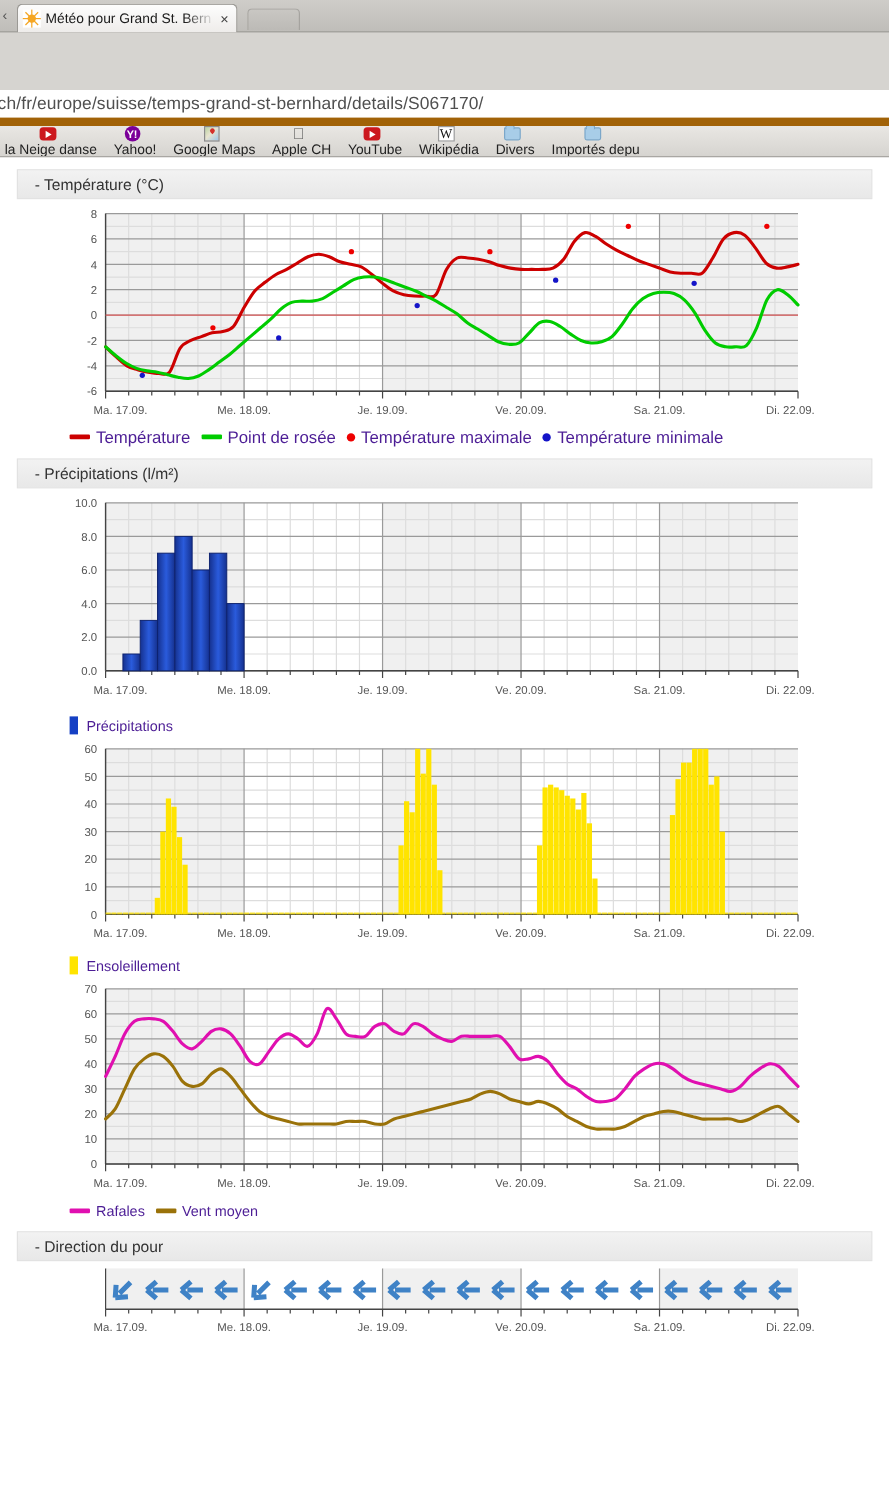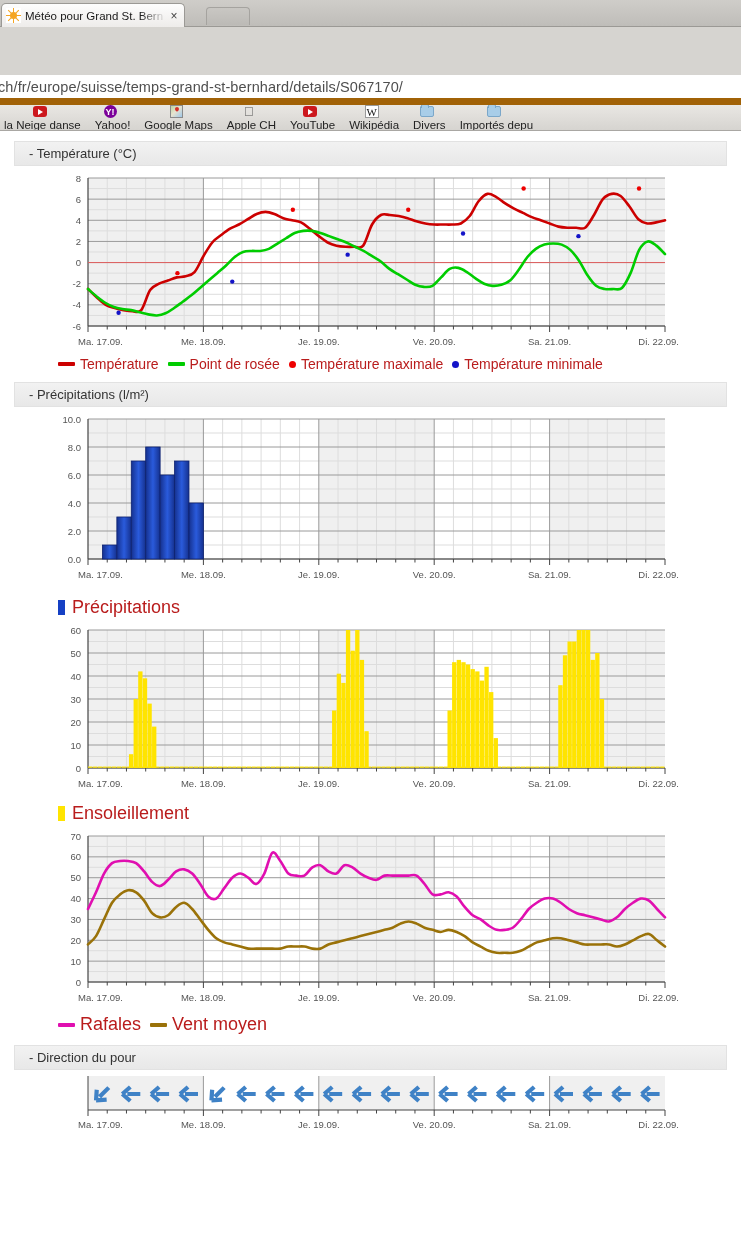--- a/index.html
+++ b/index.html
@@ -18,21 +18,21 @@
     height: 27px;
     background: linear-gradient(#cfcdc9, #bfbdb9);
     position: relative;
     border-bottom: 1px solid #9b9995;
   }
   .tab-back-arrow {
     position: absolute; left: 2px; top: 6px;
     font-size: 12px; color: #555;
   }
   .tab {
-    position: absolute; left: 1px; top: 3px;
+    position: absolute; left: 14px; top: 3px;
     width: 184px; height: 24px;
     background: linear-gradient(#fdfdfd, #eeecea);
     border: 1px solid #9b9995;
     border-bottom: none;
     border-radius: 5px 5px 0 0;
     display: flex; align-items: center;
     padding: 0 4px;
     overflow: hidden;
   }
   .tab-fav {
@@ -172,24 +172,24 @@
     display: flex; align-items: center;
     padding-left: 14px;
     font-size: 13px; color: #333;
   }
   .chart-wrap { position: relative; }
 
   .plot-svg { display: block; }
 
   .legend {
     display: flex; align-items: flex-start;
-    font-size: 14px; color: #b91c1c;
+    font-size: 14px; color: #4c1d95;
     margin-left: 58px;
   }
-  .legend.small { font-size: 18px; }
+  .legend.small { font-size: 12px; }
   .leg-item { display: flex; align-items: center; margin-right: 9px; white-space: nowrap; }
   .leg-swatch-line { width: 17px; height: 4px; border-radius: 1px; margin-right: 5px; }
   .leg-swatch-dot { width: 7px; height: 7px; border-radius: 50%; margin-right: 5px; }
   .leg-swatch-bar { width: 7px; height: 15px; margin-right: 7px; }
 
   .wd-strip { position: relative; }
 </style>
 </head>
 <body>
 

